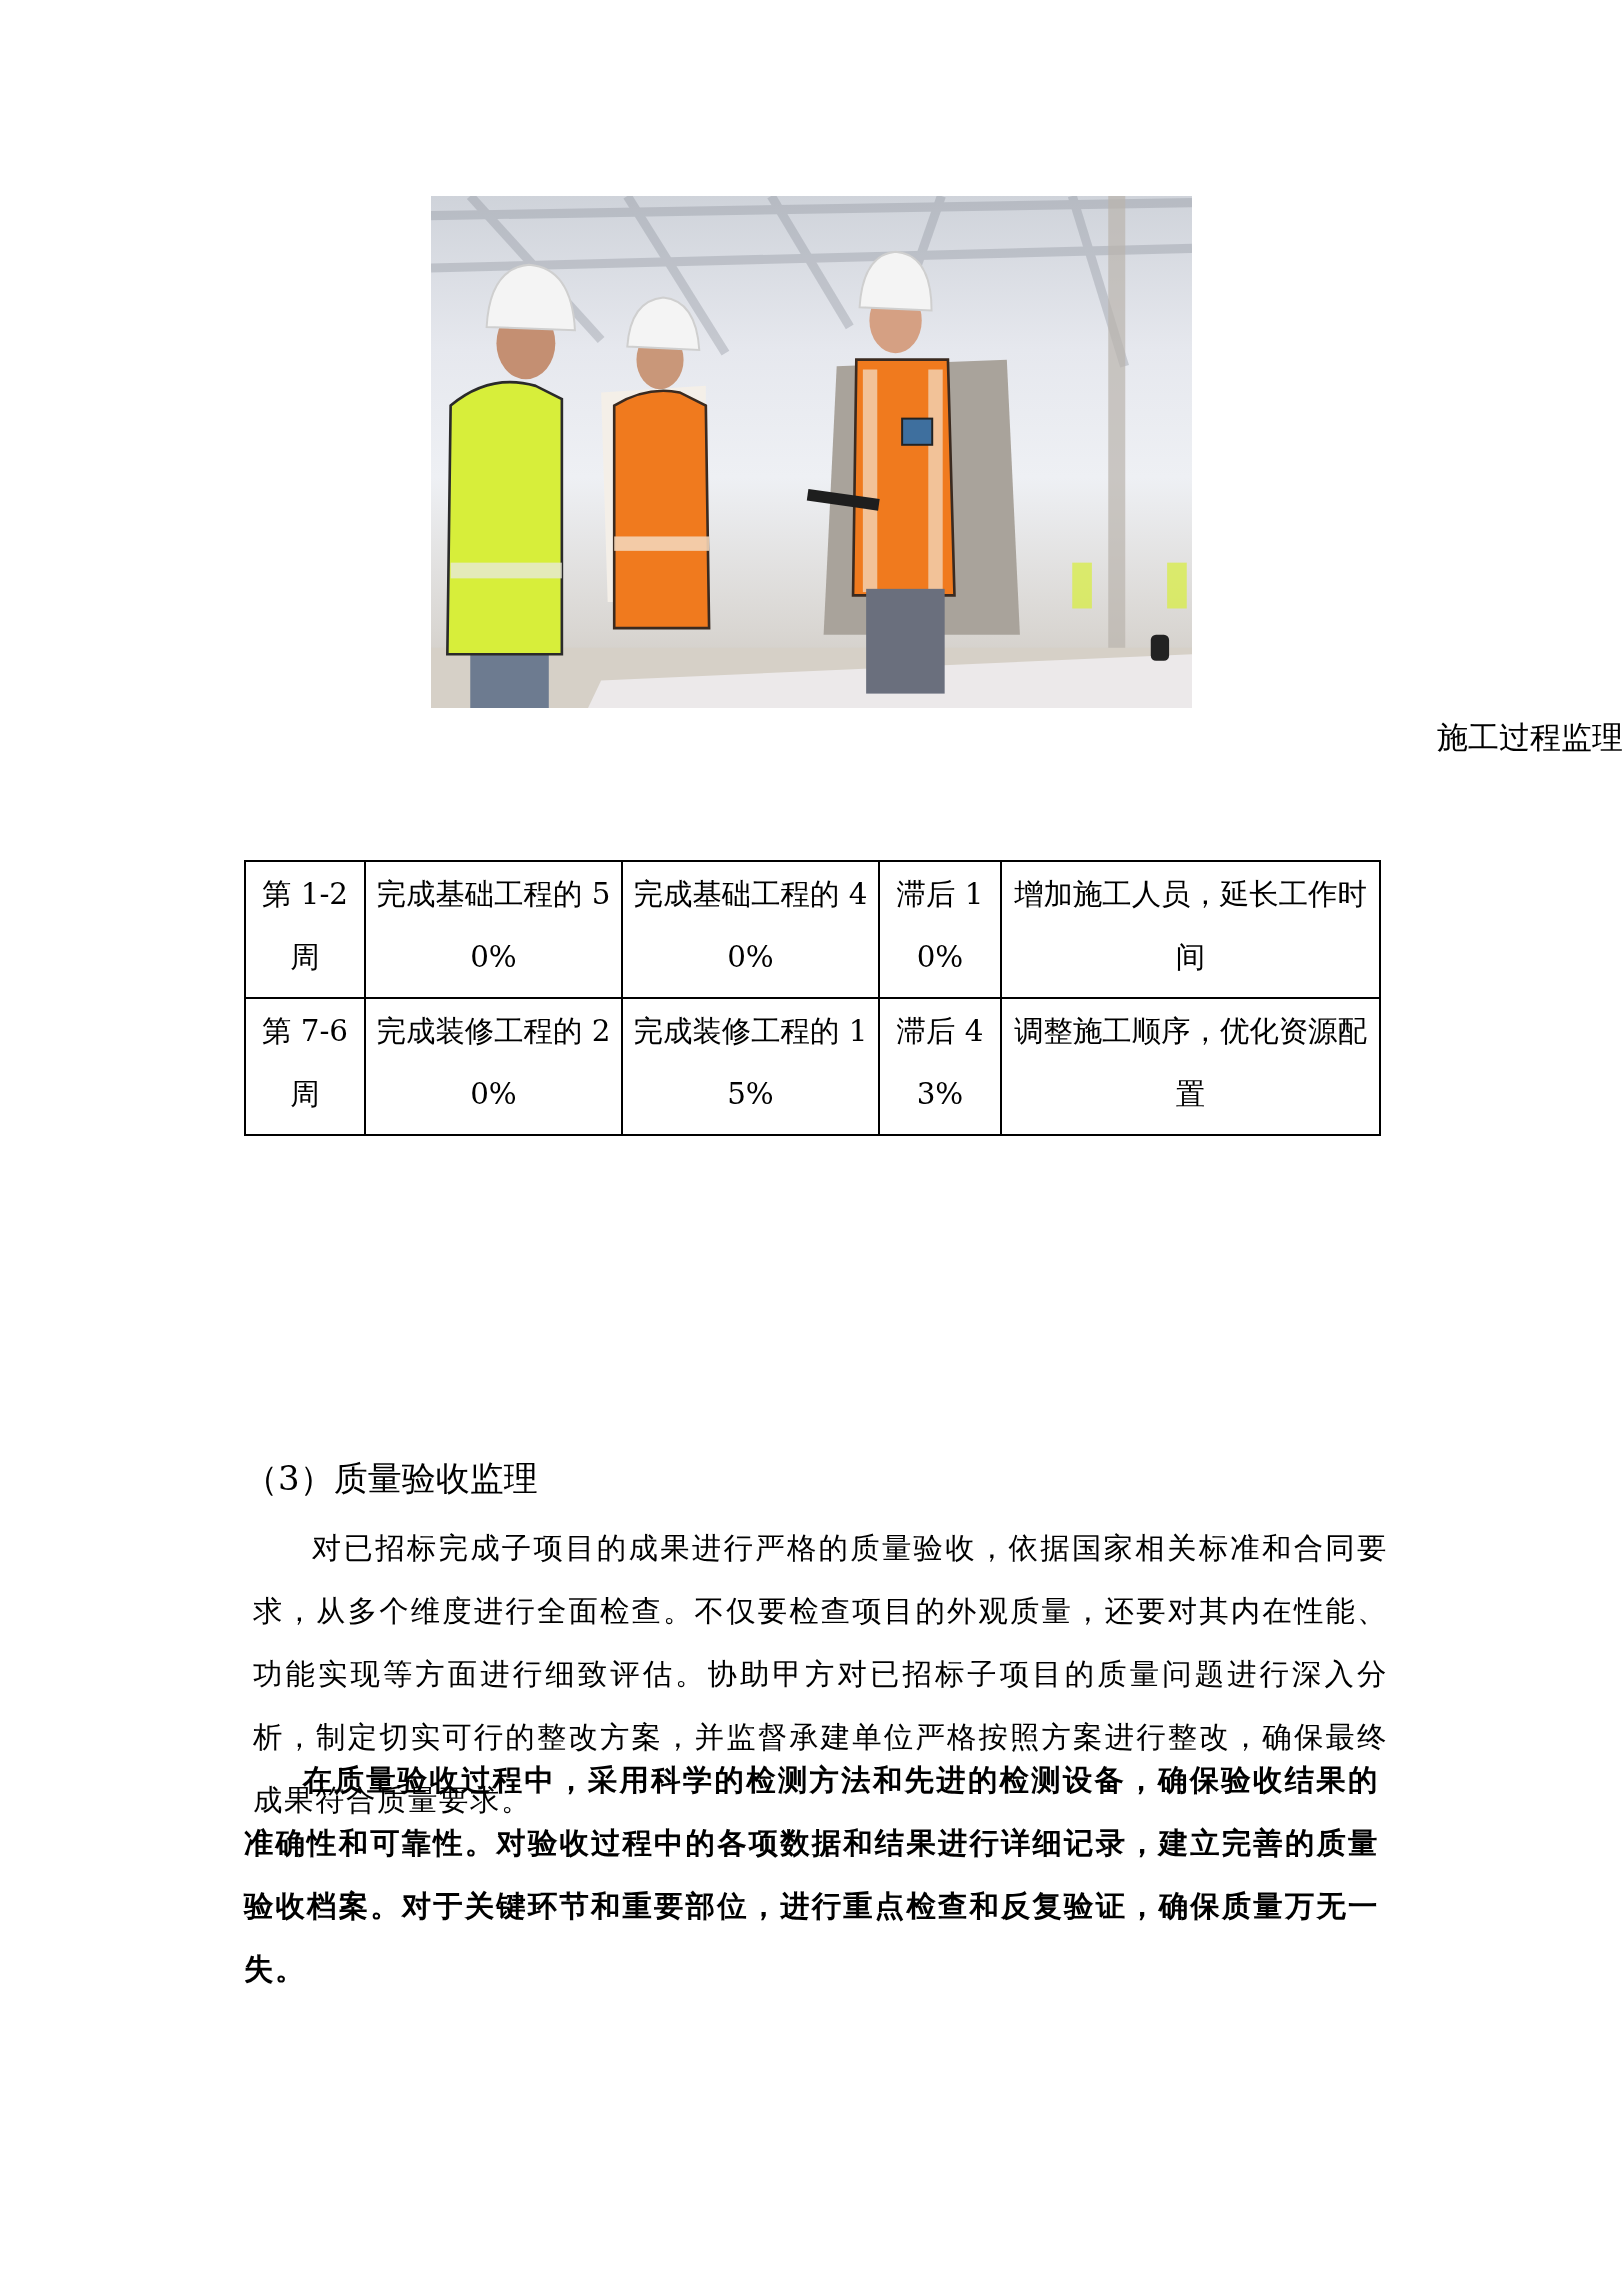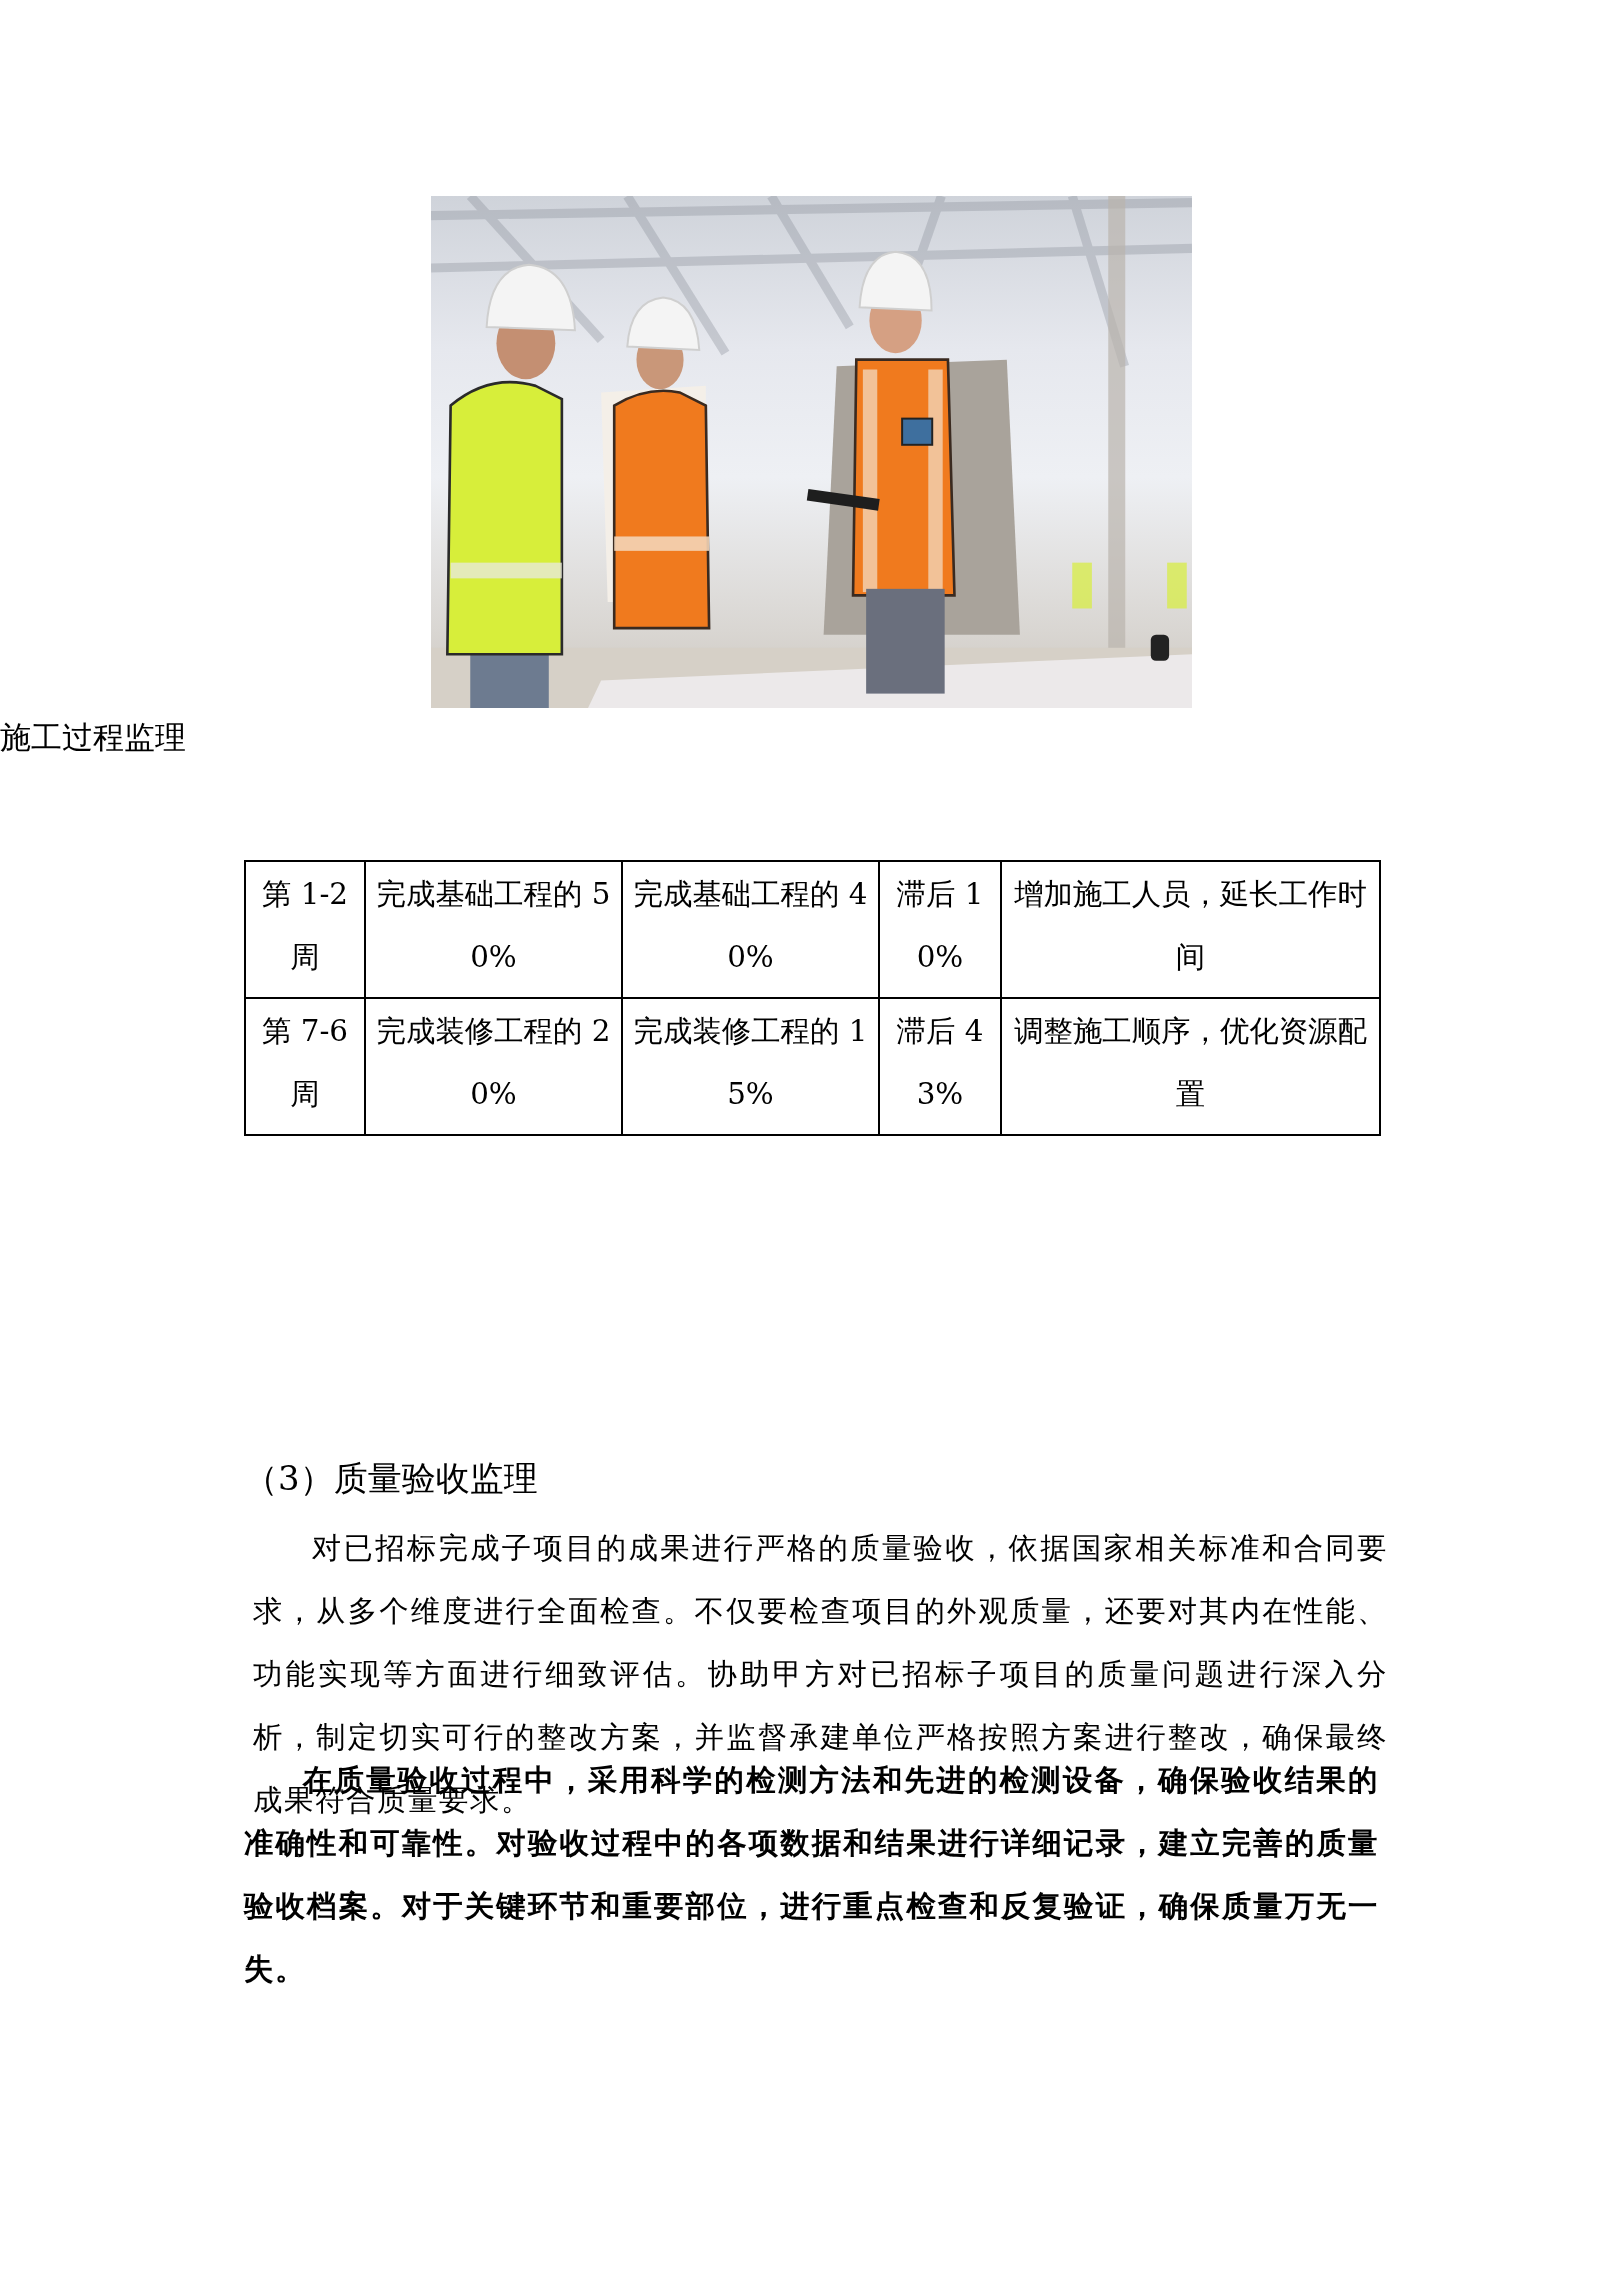--- a/index.html
+++ b/index.html
@@ -1,21 +1,21 @@
 <!DOCTYPE html>
 <html style="font-size:10.5px"><head>
 <meta charset="utf-8">
 <style>
   html, body { margin: 0; padding: 0; background: #ffffff; }
   body { width: 1623px; height: 2295px; position: relative; overflow: hidden;
          font-family: "DejaVu Serif", "Liberation Serif", serif; color: #000; }
   .photo { position: absolute; left: 431px; top: 196px; width: 761px; height: 512px; overflow: hidden;
            background: linear-gradient(180deg, #cfd3da 0%, #e6e8ee 30%, #eef0f4 55%, #d9d6d2 85%, #cbc5bd 100%); }
   .photo svg { display: block; width: 100%; height: 100%; }
-  .caption { position: absolute; left: 0; width: 1623px; top: 718px; text-align: left;
+  .caption { position: absolute; left: 0; width: 1623px; top: 718px; text-align: right;
              font-size: 31px; line-height: 39px; }
   table.progress { position: absolute; left: 244px; top: 860px; border-collapse: collapse;
                    table-layout: fixed; width: 1135px; }
   table.progress td, table.progress th { border: 2px solid #000; font-weight: normal;
                    font-size: 29.4px; line-height: 63px; text-align: center; vertical-align: middle;
                    padding: 0 6.5px 6.5px 6.5px; height: 137px; box-sizing: border-box; word-break: break-all; }
   .heading { position: absolute; left: 244px; top: 1447px; font-size: 34px; line-height: 63px; }
   .para { position: absolute; left: 244px; width: 1135px; font-size: 29.4px; line-height: 63px;
           text-align: justify; text-indent: 2em; letter-spacing: 1.6px; }
   .p1 { top: 1508px; }

